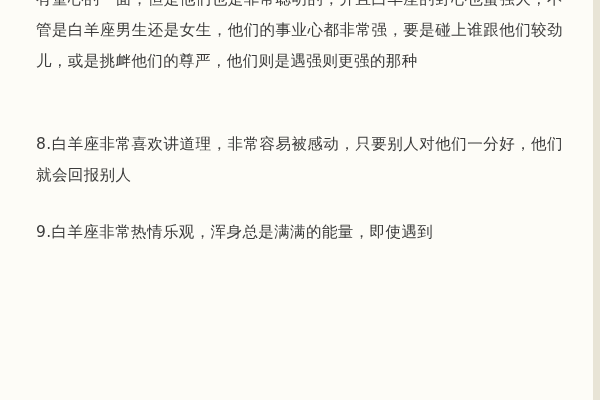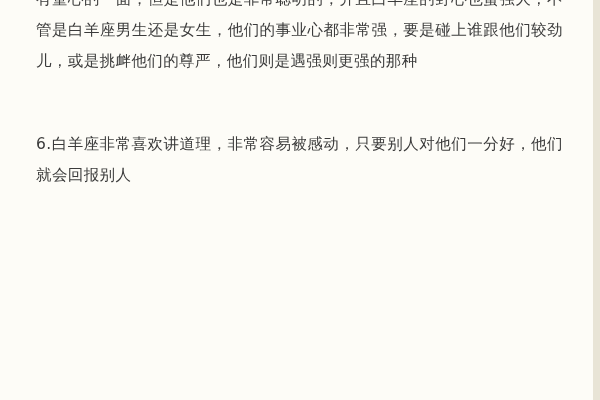--- a/index.html
+++ b/index.html
@@ -66,20 +66,21 @@
 <div class="page">
 
   <div class="content">
     <p class="para cut-top">有童心的一面，但是他们也是非常聪明的，并且白羊座的野心也蛮强大，不管是白羊座男生还是女生，他们的事业心都非常强，要是碰上谁跟他们较劲儿，或是挑衅他们的尊严，他们则是遇强则更强的那种</p>
 
     <div class="gap-1"></div>
 
 
     <div class="gap-2"></div>
 
-    <p class="para">6.白羊座非常喜欢讲道理，非常容易被感动，只要别人对他们一分好，他们就会回报别人</p>
+    <p class="para">8.白羊座非常喜欢讲道理，非常容易被感动，只要别人对他们一分好，他们就会回报别人</p>
 
     <div class="gap-3"></div>
 
+    <p class="para cut-bottom">9.白羊座非常热情乐观，浑身总是满满的能量，即使遇到</p>
   </div>
 
   <div class="right-edge"></div>
 </div>
 
 </body></html>

